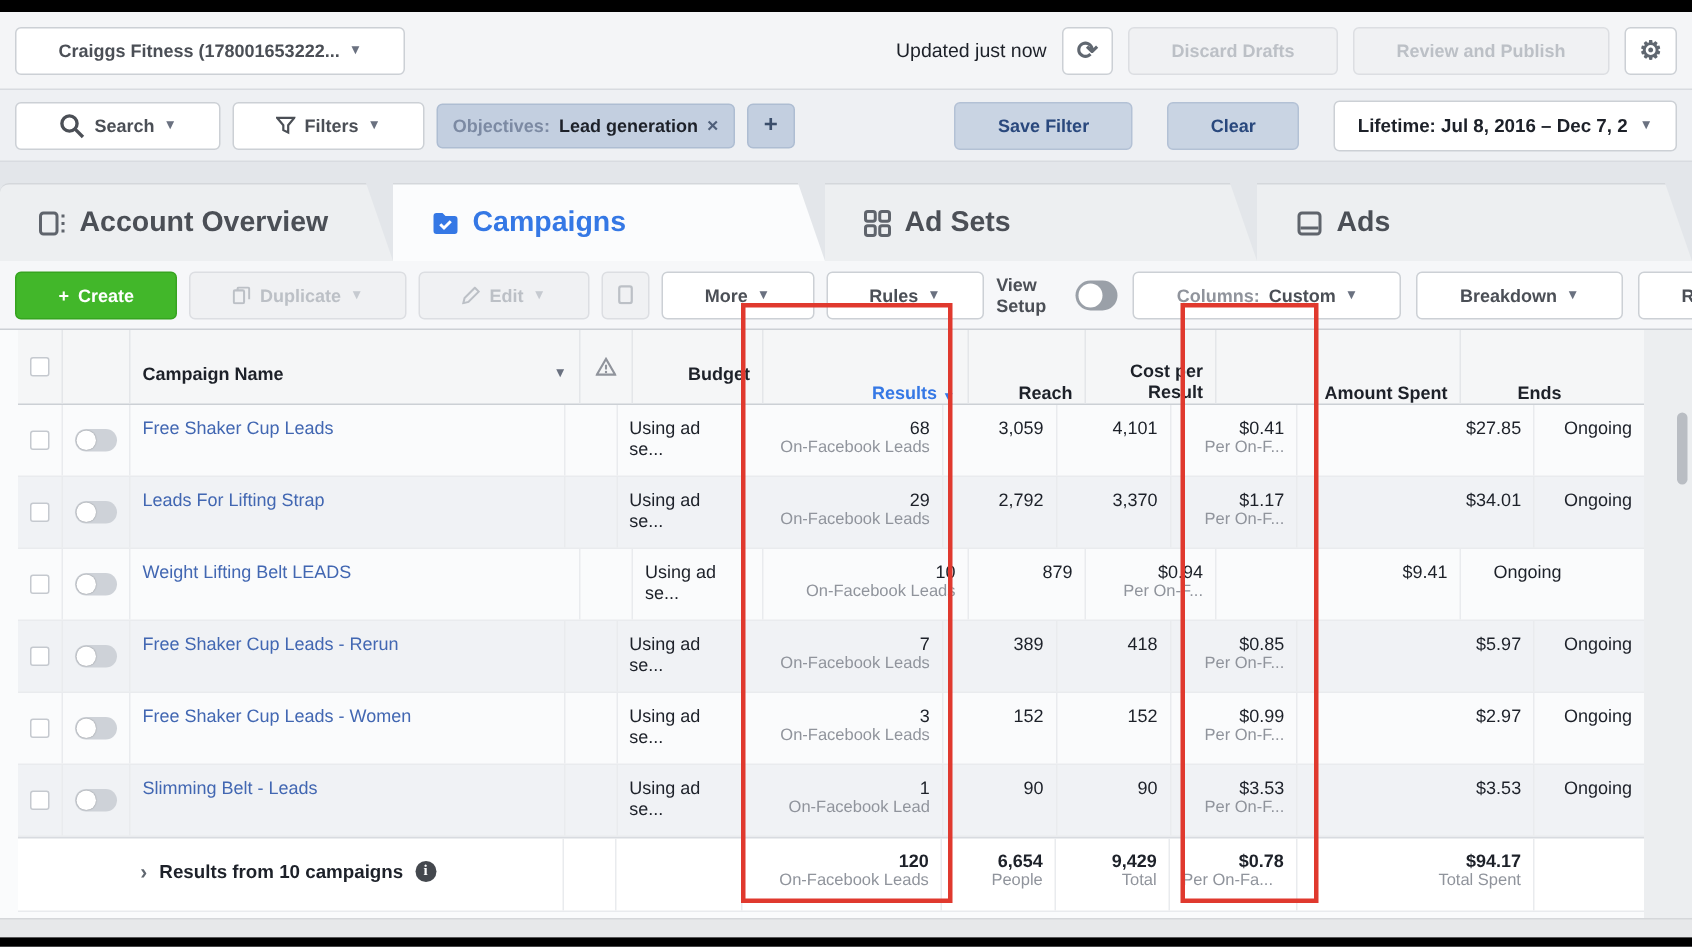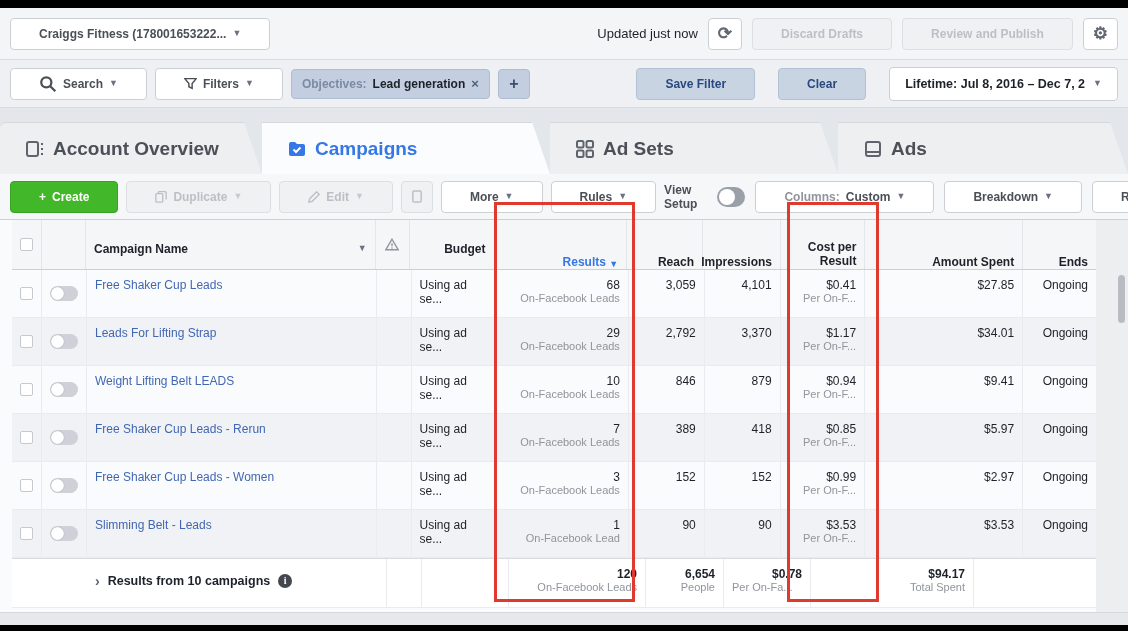--- a/index.html
+++ b/index.html
@@ -274,23 +274,20 @@
         </div>
         <div class="hc c-budget">
             <span>Budget</span>
           </div>
         <div class="hc c-results">
           <span>Results</span>&nbsp;<span class="caret" style="color:#3578e5">▼</span>
         </div>
         <div class="hc c-reach">
             <span>Reach</span>
           </div>
-        <div class="hc c-impr">
-            <span>Impressions</span>
-          </div>
         <div class="hc c-cpr">
             <span>Cost per Result</span>
           </div>
         <div class="hc c-spent">
             <span>Amount Spent</span>
           </div>
         <div class="hc c-ends">
             <span>Ends</span>
           </div>
       </div>
@@ -383,23 +380,20 @@
         <div class="c c-name">
             <span class="camp-link">Weight Lifting Belt LEADS</span>
           </div>
         <div class="c c-warn"></div>
         <div class="c c-budget">
             <span>Using ad se...</span>
           </div>
         <div class="c c-results">
             <span class="num">10</span>
             <span class="sub">On-Facebook Leads</span>
-          </div>
-        <div class="c c-reach">
-            <span class="num">846</span>
           </div>
         <div class="c c-impr">
             <span class="num">879</span>
           </div>
         <div class="c c-cpr">
             <span class="num">$0.94</span>
             <span class="sub">Per On-F...</span>
           </div>
         <div class="c c-spent">
             <span class="num">$9.41</span>
@@ -536,20 +530,24 @@
         <div class="c c-warn"></div>
         <div class="c c-budget"></div>
         <div class="c c-results">
             <span class="num">120</span>
             <span class="sub">On-Facebook Leads</span>
           </div>
         <div class="c c-reach">
             <span class="num">6,654</span>
             <span class="sub">People</span>
           </div>
+        <div class="c c-impr">
+            <span class="num">9,429</span>
+            <span class="sub">Total</span>
+          </div>
         <div class="c c-cpr">
             <span class="num">$0.78</span>
             <span class="sub" style="align-self:flex-start;">Per On-Fa...</span>
           </div>
         <div class="c c-spent">
             <span class="num">$94.17</span>
             <span class="sub">Total Spent</span>
           </div>
         <div class="c c-ends"></div>
       </div>

